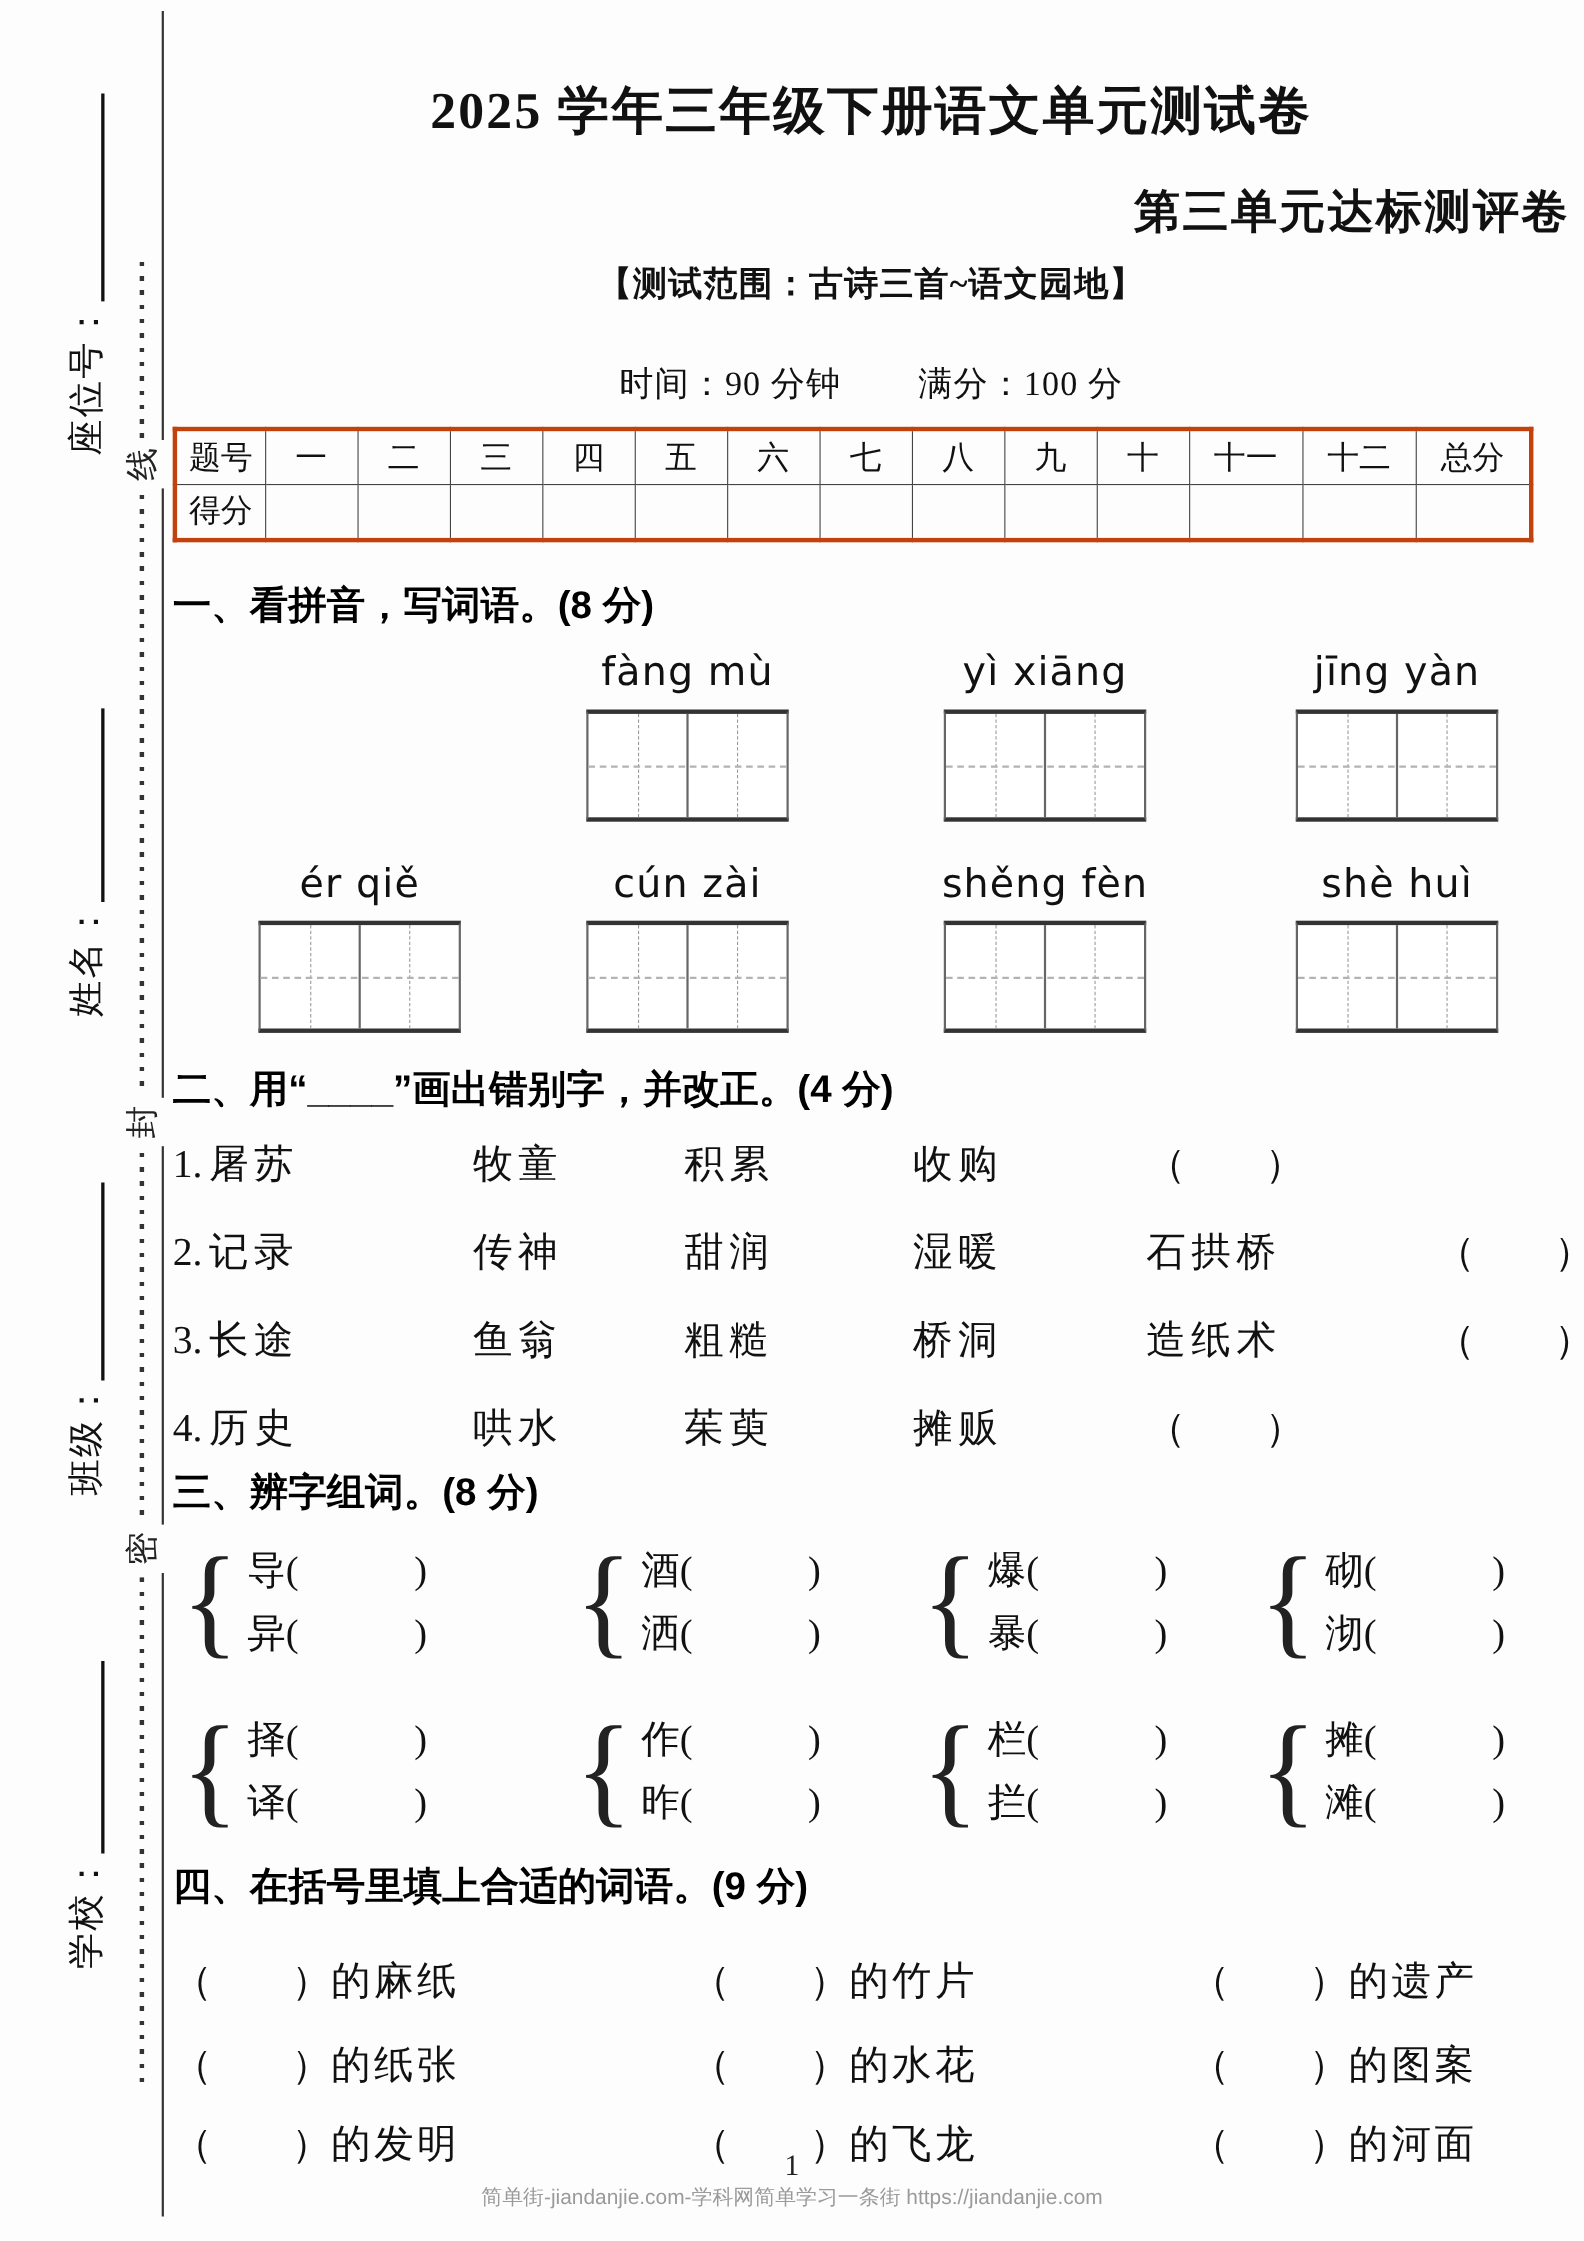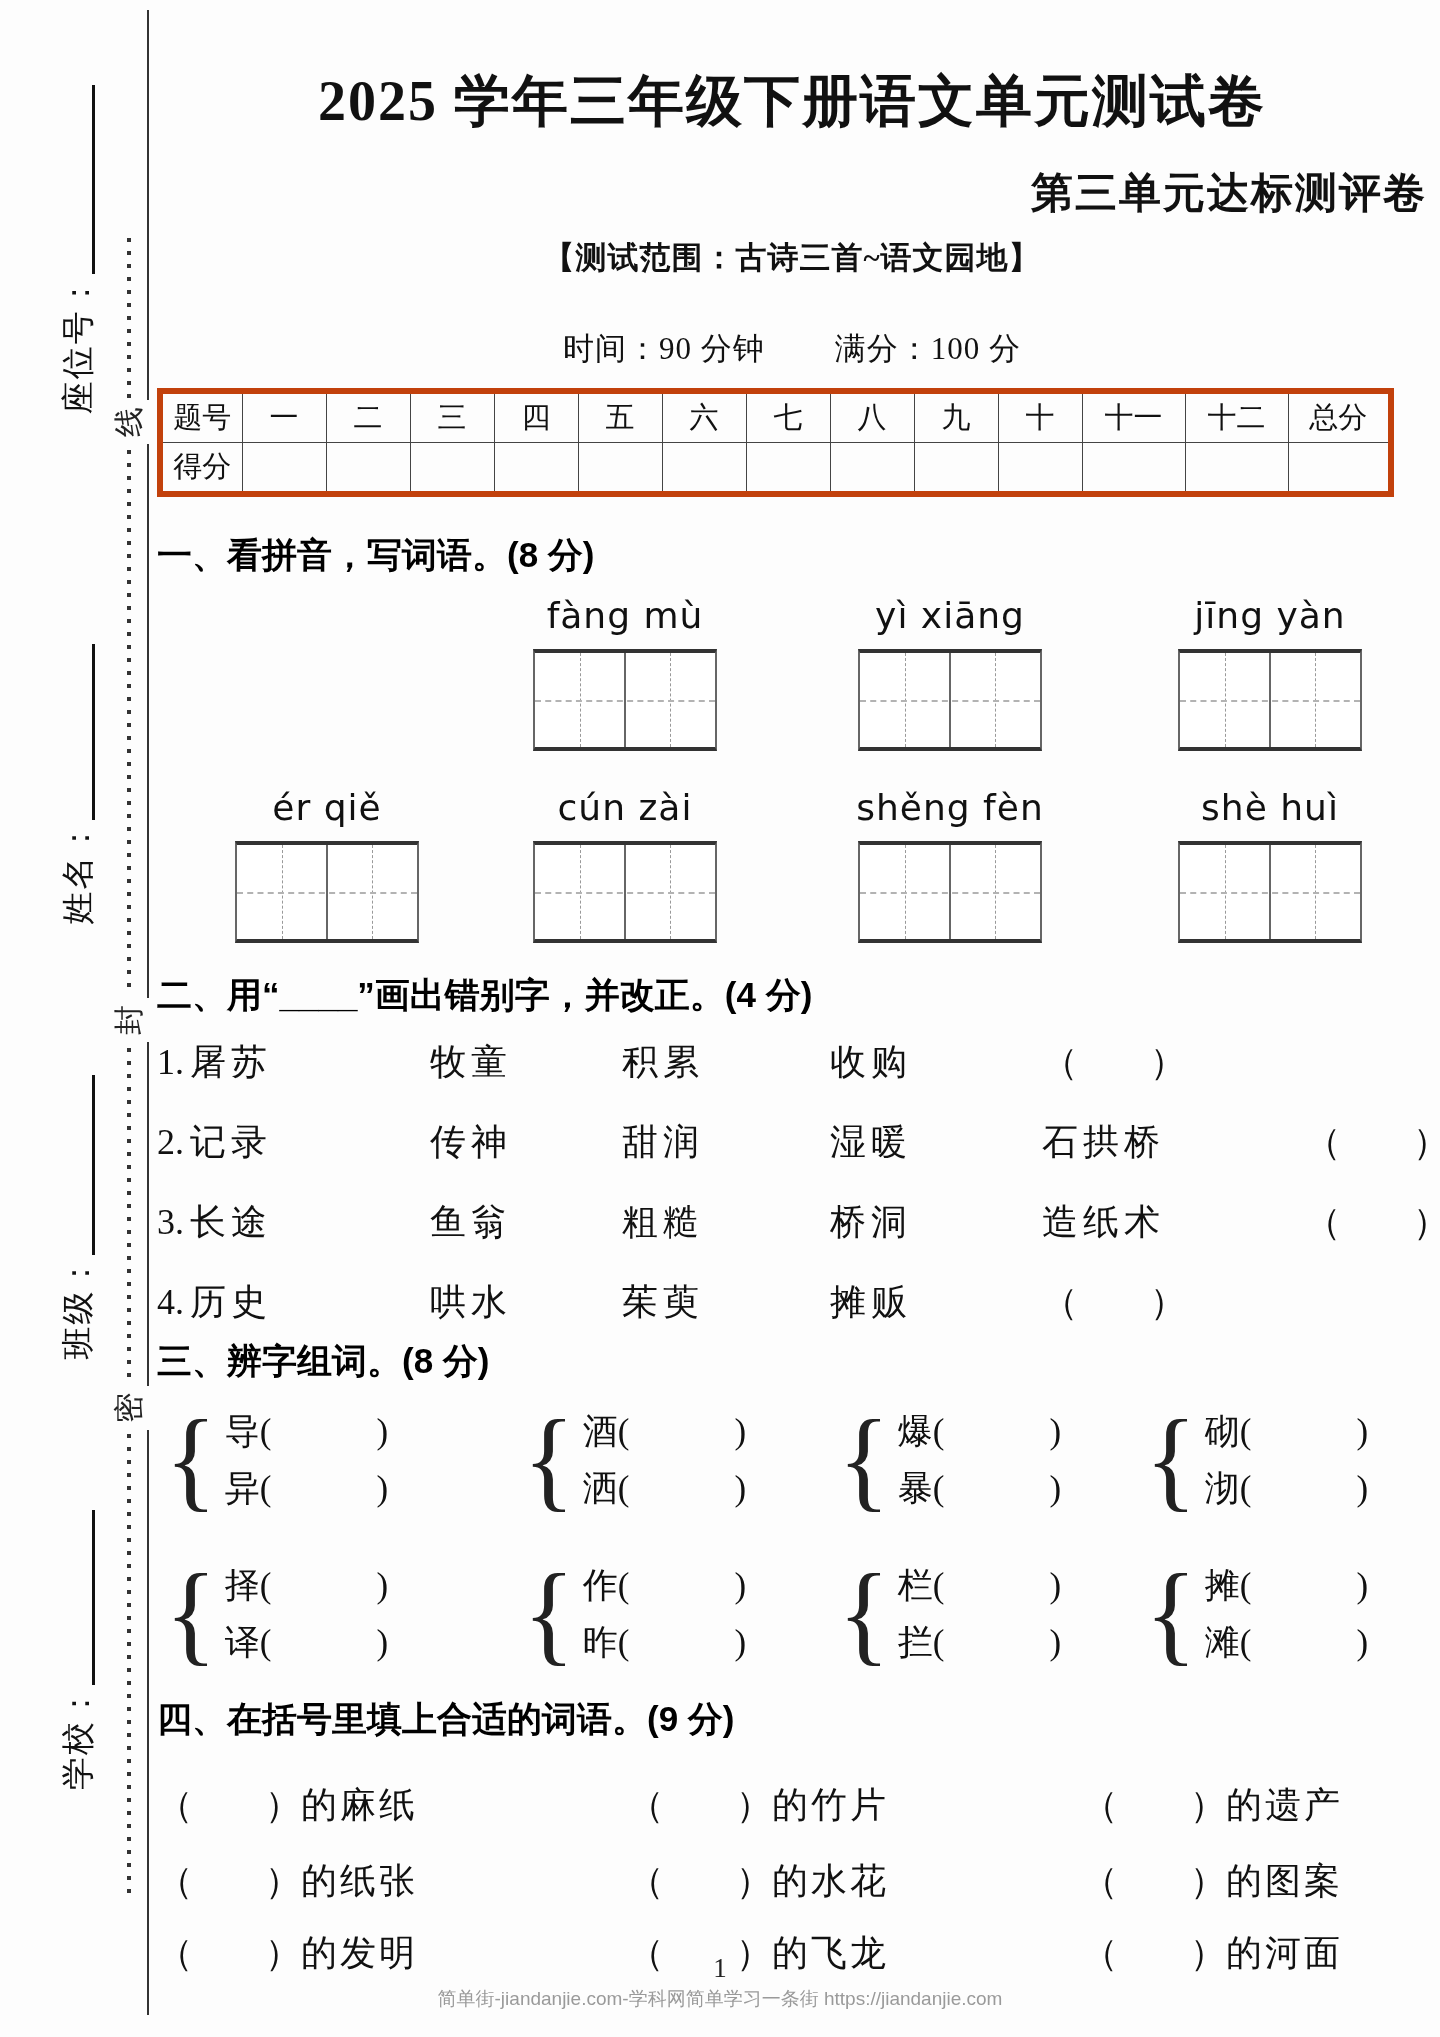--- a/index.html
+++ b/index.html
@@ -20,28 +20,28 @@
   }
   .sc1{top:400px;} .sc2{top:998px;} .sc3{top:1386px;}
   .seal-fields{
     position:absolute;left:8px;top:1790px;width:1705px;height:140px;
     transform:rotate(-90deg);transform-origin:0 0;
     display:flex;align-items:center;font-size:33px;color:#111;white-space:nowrap;letter-spacing:2px;
   }
   .fline{border-bottom:3px solid #111;height:0;align-self:center;transform:translateY(15px);}
   
   .content{position:absolute;left:157px;top:0;width:1270px;}
-  .title{margin-top:70px;font-size:56px;line-height:62px;font-weight:700;text-align:center;letter-spacing:2px;}
+  .title{margin-top:70px;font-size:47px;line-height:62px;font-weight:700;text-align:center;letter-spacing:2px;}
   .subtitle{margin-top:35px;font-size:42px;line-height:52px;font-weight:700;text-align:right;letter-spacing:2px;}
   .scope{margin-top:20px;font-size:31px;line-height:38px;font-weight:700;text-align:center;letter-spacing:1px;}
   .timeline{margin-top:53px;font-size:31px;line-height:38px;text-align:center;letter-spacing:1px;}
   .timeline .gap{display:inline-block;width:70px;}
   table.score{margin-top:20px;border-collapse:collapse;table-layout:fixed;width:1237px;}
   table.score td{border:1px solid #444;height:48px;text-align:center;font-size:29px;padding:0;}
-  table.score{border:6px solid #c2410c;font-family:Liberation Serif, serif;}
+  table.score{border:4px solid #c2410c;font-family:Liberation Serif, serif;}
   .sec-title{font-family:"Liberation Sans","DejaVu Sans",sans-serif;font-weight:700;font-size:35px;line-height:40px;color:#000;}
   .h1{margin-top:38px;} .h2{margin-top:32px;} .h3{margin-top:14px;} .h4{margin-top:28px;}
   
   .py-row{position:relative;height:156px;}
   .pr1{margin-top:20px;} .pr2{margin-top:36px;}
   .py-col{position:absolute;top:0;width:180px;display:flex;flex-direction:column;align-items:center;}
   .py-label{height:42px;line-height:42px;font-size:36px;white-space:nowrap;font-family:"DejaVu Sans","Liberation Sans",sans-serif;letter-spacing:1px;}
   .wbox{position:relative;width:180px;height:94px;margin-top:12px;background:#fff;
         border-left:2px solid #666;border-right:2px solid #666;border-top:4px solid #333;border-bottom:4px solid #333;}
   .wbox .vmid{position:absolute;left:50%;top:0;bottom:0;width:0;border-left:2px solid #666;margin-left:-1px;}

